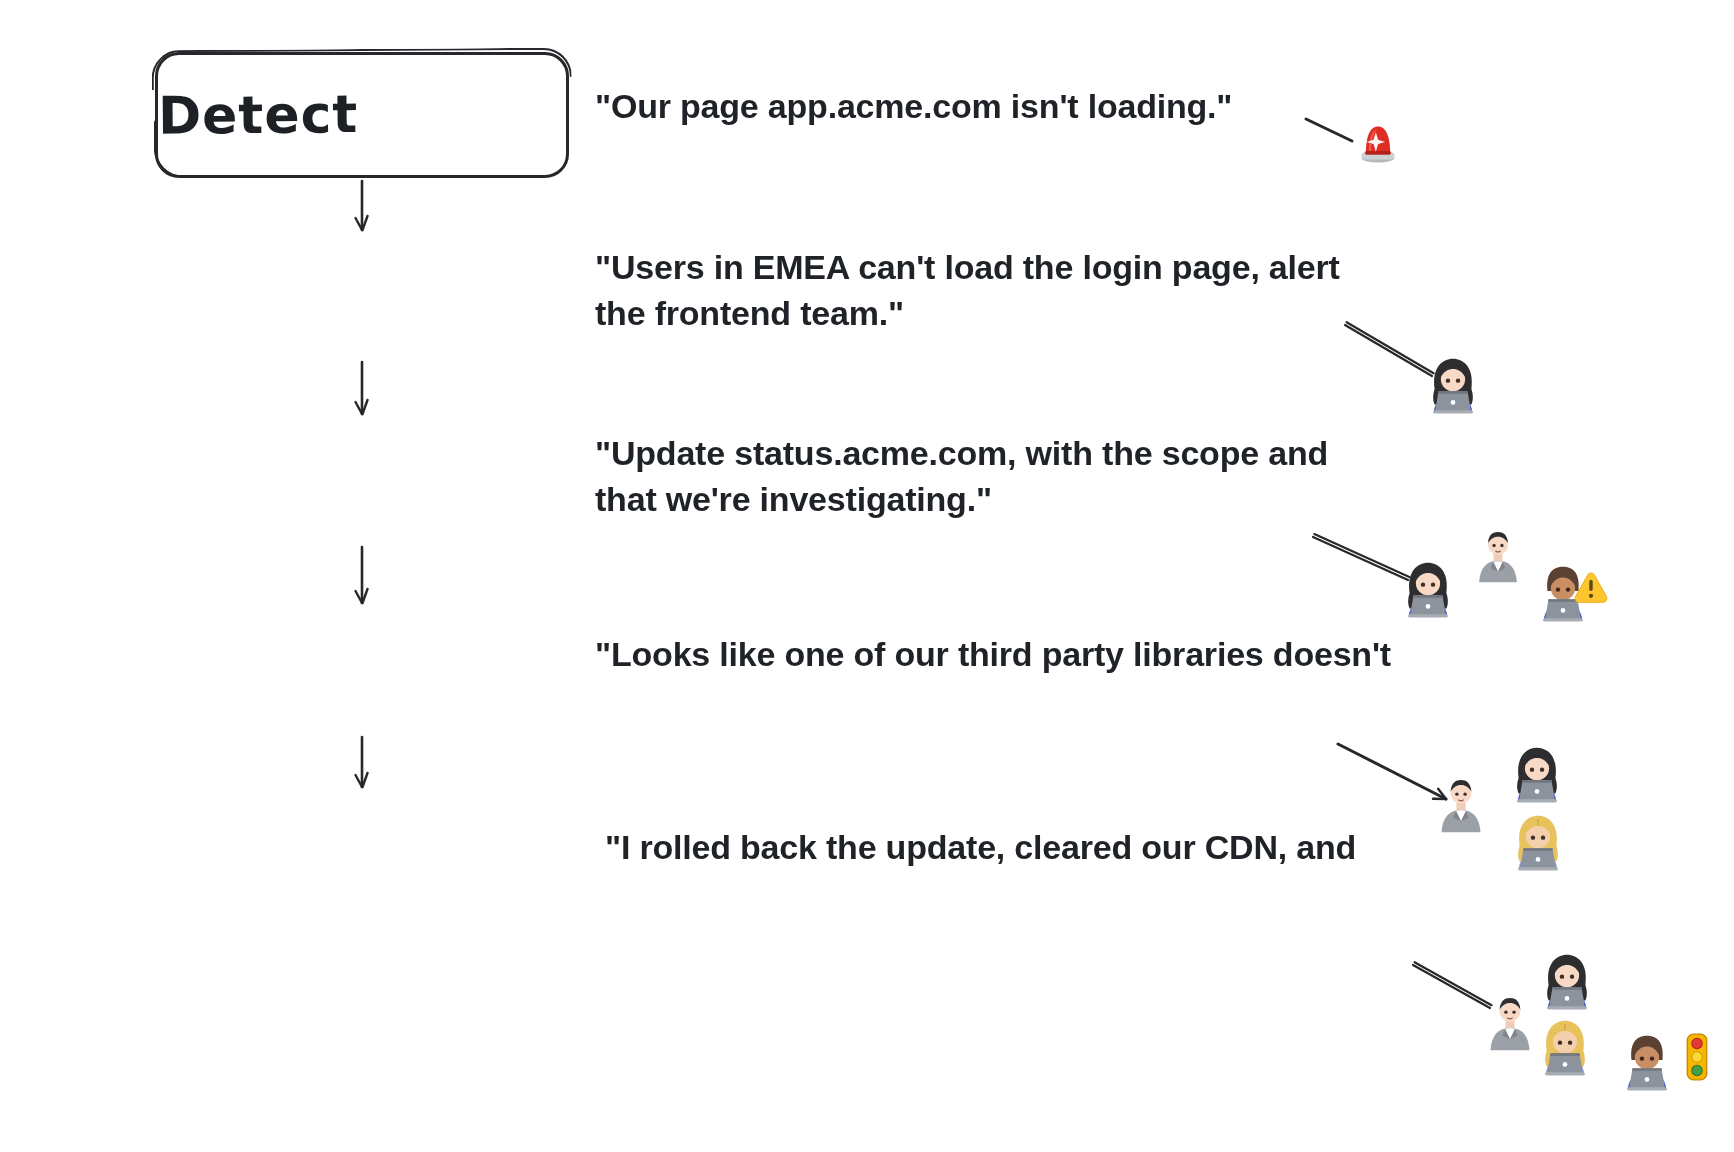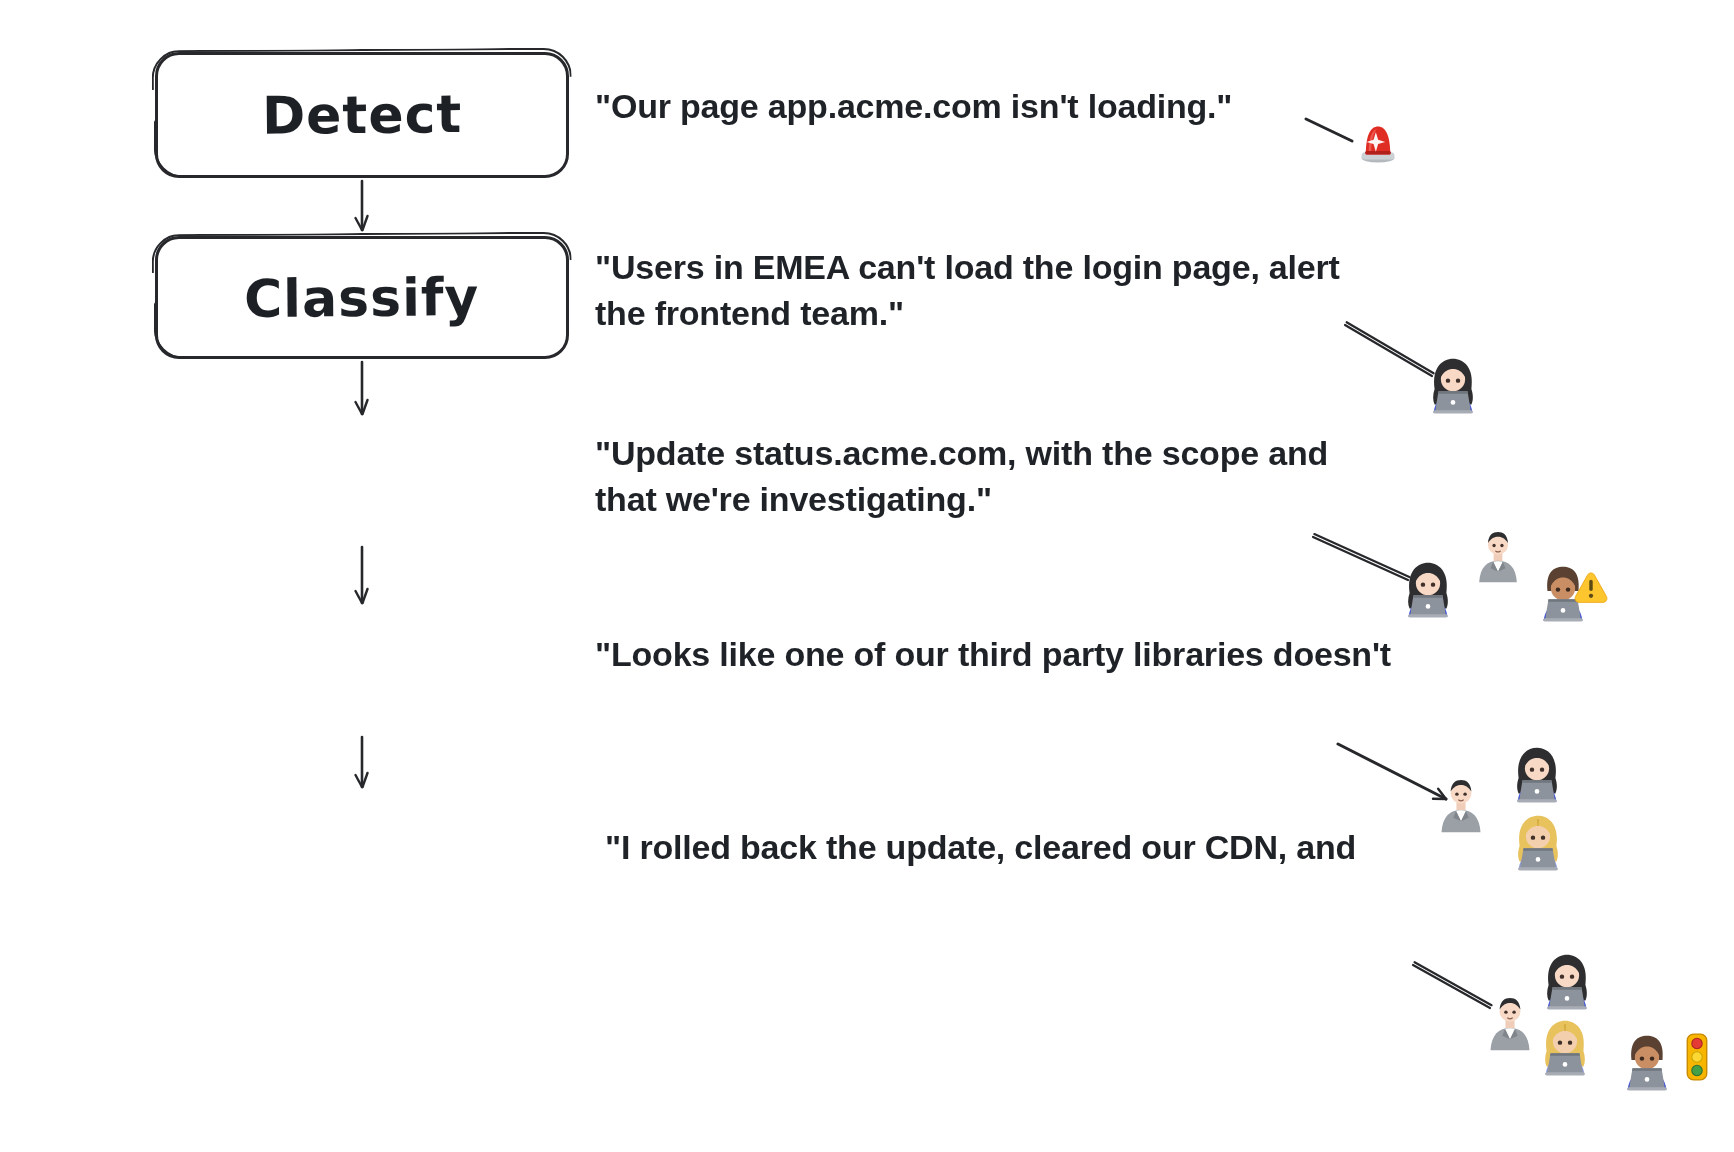--- a/index.html
+++ b/index.html
@@ -4,21 +4,21 @@
 <style>
   html,body{margin:0;padding:0;background:#ffffff;}
   .canvas{
     position:relative;width:1734px;height:1152px;background:#ffffff;
     font-family:"Liberation Sans",sans-serif;overflow:hidden;
   }
   
   .stage-box{
     position:absolute;left:155px;width:414px;
     border:3px solid #26282b;border-radius:24px;
-    display:flex;align-items:center;justify-content:center;
+    display:flex;align-items:center;
     background:#ffffff;box-sizing:border-box;
   }
   .stage-box::before{
     content:"";position:absolute;inset:-6px;
     border:2px solid #26282b;border-radius:28px;
     transform:rotate(-0.35deg);
     clip-path:polygon(0 0,100% 0,100% 22%,0 30%); 
     pointer-events:none;
   }
   .stage-box::after{
@@ -39,23 +39,20 @@
   }
   #overlay{position:absolute;left:0;top:0;pointer-events:none;}
 </style>
 </head>
 <body>
 
 <div class="canvas">
 
   <div class="stage-box" style="top:52px;height:126px">
     <span class="stage-label">Detect</span>
-  </div>
-  <div class="stage-box" style="top:236px;height:123px">
-    <span class="stage-label">Classify</span>
   </div>
 
   <div class="quote" style="top:83px;left:595px">
     <div>"Our page app.acme.com isn't loading."</div>
     <div></div>
   </div>
   <div class="quote" style="top:244px;left:595px">
     <div>"Users in EMEA can't load the login page, alert</div>
     <div>the frontend team."</div>
   </div>

